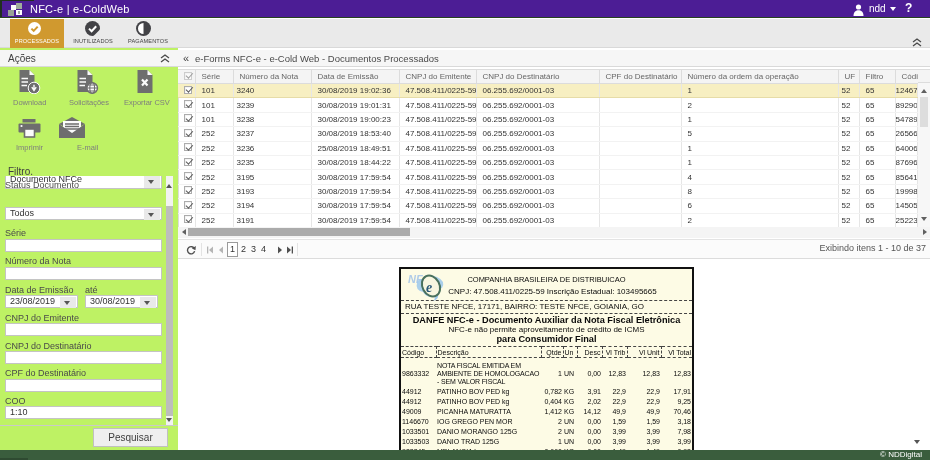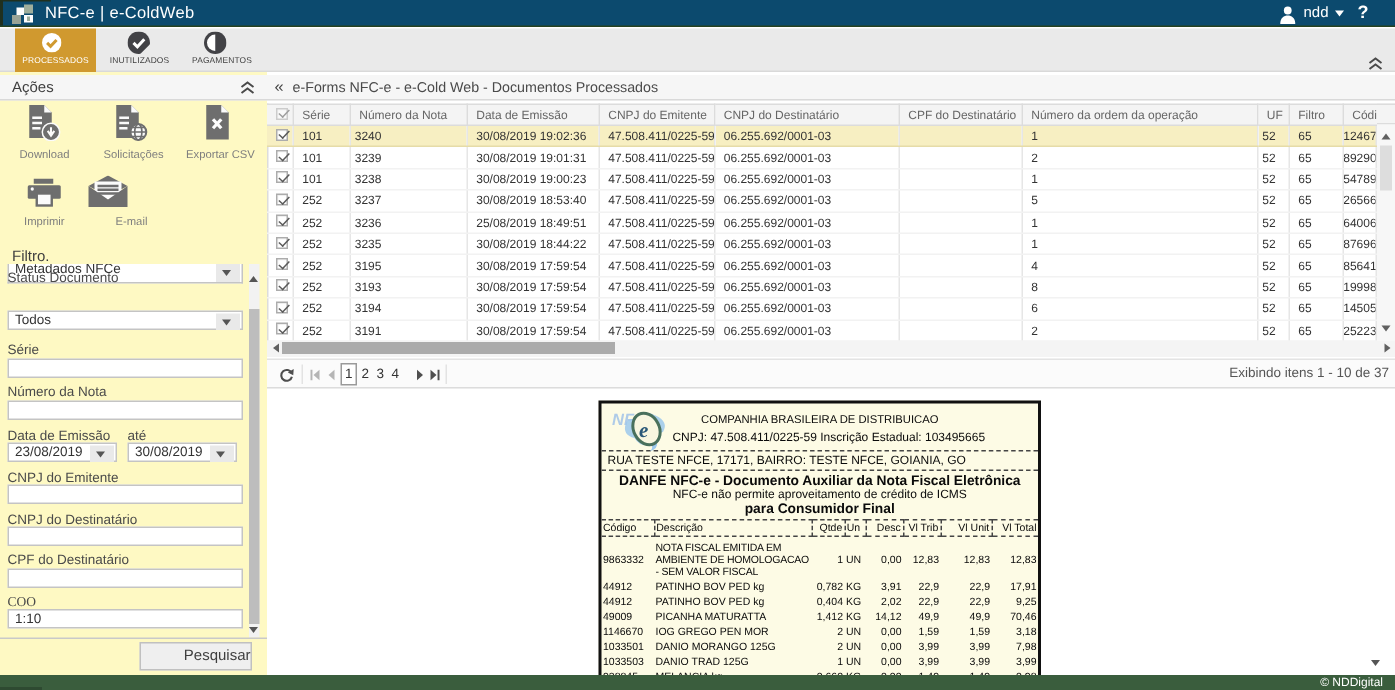--- a/index.html
+++ b/index.html
@@ -1,39 +1,39 @@
 <!DOCTYPE html>
 <html><head>
 <meta charset="utf-8">
 <style>
 * { margin:0; padding:0; box-sizing:border-box; }
 html,body { width:930px; height:460px; overflow:hidden; }
 body { font-family:"Liberation Sans", sans-serif; background:#fff; position:relative; }
 
 
-#hdr { position:absolute; left:0; top:0; width:930px; height:18px; background:#0c4a6e; border-bottom:1px solid #27421F; }
+#hdr { position:absolute; left:0; top:0; width:930px; height:18px; background:#4c1d95; border-bottom:1px solid #27421F; }
 #hdr .title { position:absolute; left:30px; top:3px; color:#FFFFFF; font-size:11px; letter-spacing:0.2px; }
 
 
 #tabs { position:absolute; left:0; top:19px; width:930px; height:29px; background:#EAEAEA; border-bottom:1px solid #D9D9D9; }
 .tab { position:absolute; top:0; height:29px; text-align:center; }
 .tab .lbl { position:absolute; bottom:4px; width:100%; font-size:5.6px; letter-spacing:0.1px; color:#3F3F3F; }
 #tab1 { left:10px; width:54px; background:#D0992F; }
 #tab1 .lbl { color:#fff; }
 
 
-#side { position:absolute; left:0; top:48px; width:178px; height:402px; background:#fef9c3; }
+#side { position:absolute; left:0; top:48px; width:178px; height:402px; background:#bef264; }
 #side .hd { position:absolute; left:0; top:2px; width:178px; height:17px; background:#F6F6F6; border-bottom:1px solid #D9D9D9; }
 #side .hd .t { position:absolute; left:8px; top:3px; font-size:10px; color:#3F3F3F; }
 .lblf { position:absolute; left:5px; font-size:9px; color:#4A4A4A; }
 .ilbl { position:absolute; font-size:7.5px; color:#7E7E7E; }
 .inp { position:absolute; left:5px; width:157px; height:13px; background:#fff; border:1px solid #C4C4C4; font-size:9px; color:#333; line-height:11.5px; padding-left:4px; }
 .sel .btn { position:absolute; right:1px; top:1px; width:16px; height:11px; background:#E9E9E9; }
 .sel .btn:after { content:""; position:absolute; left:4px; top:4px; border:3.5px solid transparent; border-top:4px solid #555; border-bottom:0; }
-#pesq { position:absolute; left:93px; top:428px; width:75px; height:19px; background:#EFEFEF; border:1px solid #C0C0C0; font-size:10px; color:#3F3F3F; text-align:right; line-height:17px; }
+#pesq { position:absolute; left:93px; top:428px; width:75px; height:19px; background:#EFEFEF; border:1px solid #C0C0C0; font-size:10px; color:#3F3F3F; text-align:center; line-height:17px; }
 
 
 #main { position:absolute; left:178px; top:48px; width:752px; height:402px; background:#fff; }
 #mtitle { position:absolute; left:0; top:2px; width:752px; height:17px; background:#F6F6F6; border-bottom:1px solid #D9D9D9; font-size:9.5px; color:#4A4A4A; }
 
 
 #grid { position:absolute; left:0; top:21px; width:740px; }
 #grid table { border-collapse:collapse; table-layout:fixed; width:740px; }
 #grid th { background:#F4F4F4; border:1px solid #DCDCDC; border-left:none; font-weight:normal; text-align:left; font-size:8px; color:#666; height:14px; padding:0 0 0 6px; overflow:hidden; white-space:nowrap; }
 #grid td { font-size:8px; color:#333; height:14.4px; padding:0 0 0 6px; border-right:1px solid #E6E6E6; border-bottom:1px solid #F2F2F2; overflow:hidden; white-space:nowrap; }
@@ -155,38 +155,38 @@
   <svg style="position:absolute;left:57px;top:69px" width="30" height="22" viewBox="0 0 30 22">
     <path d="M2 7 L15 0 L28 7 L15 14 Z" fill="#6E6E6E"></path>
     <rect x="6" y="4" width="18" height="12" fill="#FBFBFB"></rect>
     <path d="M8 7 H22 M8 9.5 H22 M8 12 H22" stroke="#6E6E6E" stroke-width="1.6"></path>
     <path d="M2 7 L15 16 L28 7 V21 H2 Z" fill="#6E6E6E"></path>
   </svg>
   <div class="ilbl" style="left:16px;top:95px;">Imprimir</div>
   <div class="ilbl" style="left:77px;top:95px;">E-mail</div>
 
   <div class="lblf" style="left:8px;top:118px;color:#3F3F3F;font-size:10px;">Filtro.</div>
-  <div class="inp sel" style="top:128px;height:13px;border-top:none;overflow:hidden;"><span style="position:relative;top:-2.5px;">Metadados NFCe</span><span class="btn" style="top:0;height:12px;"></span></div>
+  <div class="inp sel" style="top:128px;height:13px;border-top:none;overflow:hidden;"><span style="position:relative;top:-2.5px;">Documento NFCe</span><span class="btn" style="top:0;height:12px;"></span></div>
   <div class="lblf" style="top:132px;">Status Documento</div>
   <div class="inp sel" style="top:159px;">Todos<span class="btn"></span></div>
   <div class="lblf" style="top:180px;">Série</div>
   <div class="inp" style="top:191px;"></div>
   <div class="lblf" style="top:208px;">Número da Nota</div>
   <div class="inp" style="top:219px;"></div>
   <div class="lblf" style="top:237px;">Data de Emissão</div>
   <div class="lblf" style="left:85px;top:237px;text-align:right;">até</div>
   <div class="inp sel" style="top:247px;width:73px;">23/08/2019<span class="btn"></span></div>
   <div class="inp sel" style="left:85px;top:247px;width:73px;">30/08/2019<span class="btn"></span></div>
   <div class="lblf" style="top:265px;">CNPJ do Emitente</div>
   <div class="inp" style="top:275px;"></div>
   <div class="lblf" style="top:293px;">CNPJ do Destinatário</div>
   <div class="inp" style="top:303px;"></div>
   <div class="lblf" style="top:320px;">CPF do Destinatário</div>
   <div class="inp" style="top:331px;"></div>
-  <div class="lblf" style="top:348px;font-family:Liberation Serif, serif;">COO</div>
+  <div class="lblf" style="top:348px;">COO</div>
   <div class="inp" style="top:358px;">1:10</div>
 
   <div class="sbtrack" style="left:166px;top:128px;width:7px;height:249px;background:#F2F2F2;">
     <div class="arr" style="left:0px;top:8px;border:3.5px solid transparent;border-bottom:4px solid #555;border-top:0;"></div>
     <div style="position:absolute;left:0px;top:30px;width:7px;height:210px;background:#BDBDBD;"></div>
     <div class="arr" style="left:0px;bottom:3px;border:3.5px solid transparent;border-top:4px solid #555;border-bottom:0;"></div>
   </div>
   <div style="position:absolute;left:0;top:377px;width:178px;border-top:1px solid #C9C9C9;"></div>
   <div id="pesq" style="top:380px;">Pesquisar</div>
 </div>

